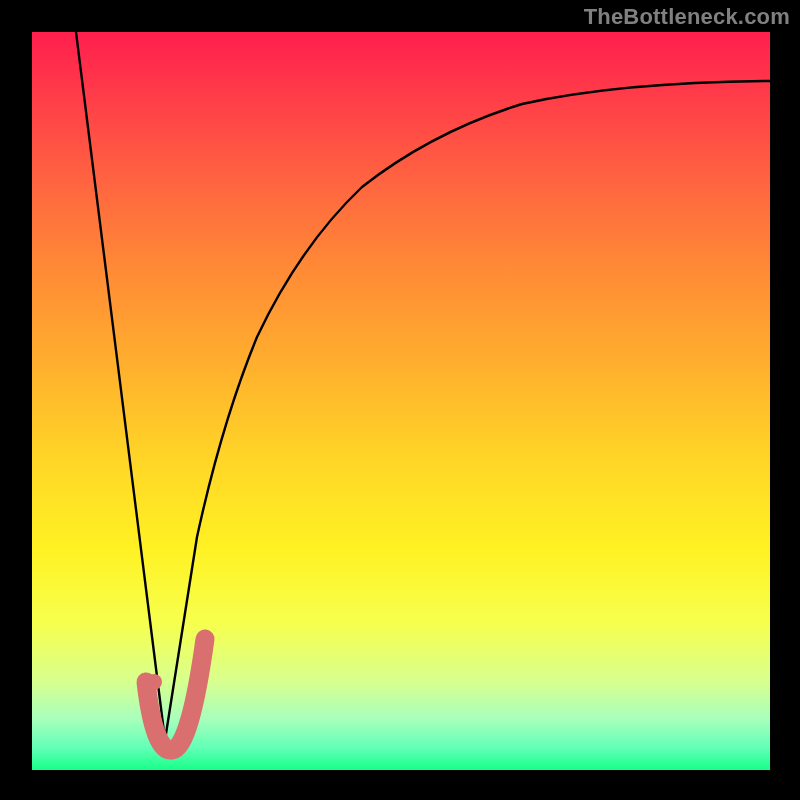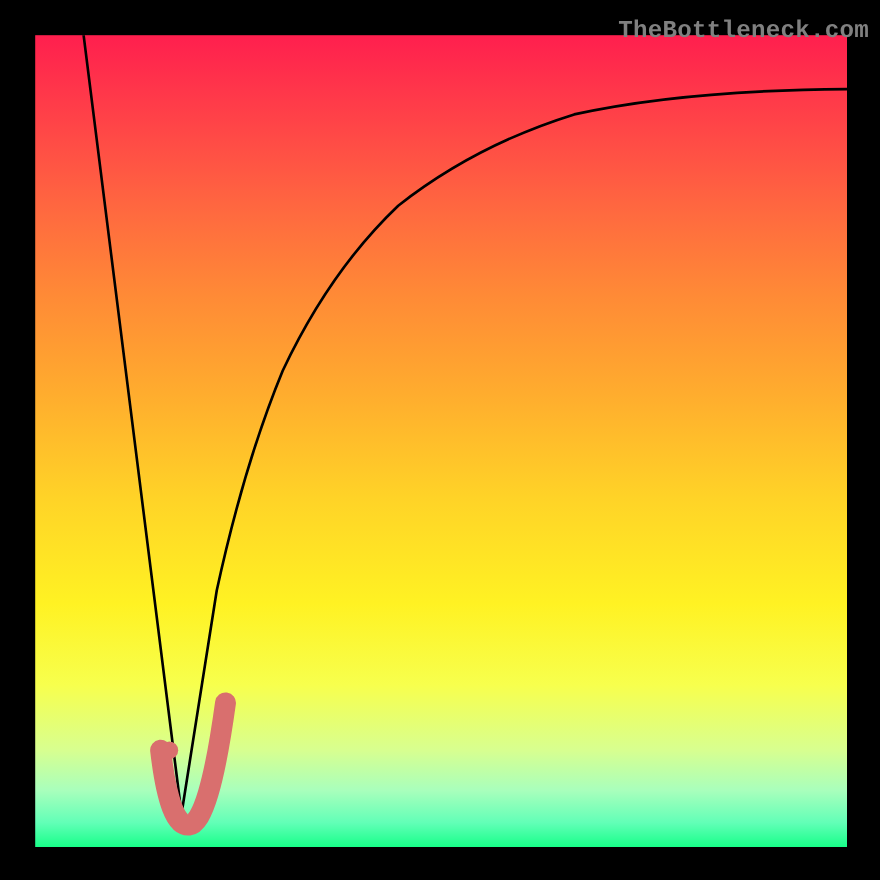--- a/index.html
+++ b/index.html
@@ -41,23 +41,23 @@
   }
   svg.curves {
     position: absolute;
     left: 0;
     top: 0;
     width: 738px;
     height: 738px;
   }
   .watermark {
     position: absolute;
-    top: 16px;
+    top: 4px;
     right: 10px;
-    font-family: Liberation Mono, monospace;
+    font-family: Liberation Sans, sans-serif;
     font-size: 22px;
     font-weight: 600;
     color: #808080;
     letter-spacing: 0.2px;
   }
 </style>
 </head>
 <body>
 
 <div class="frame">

